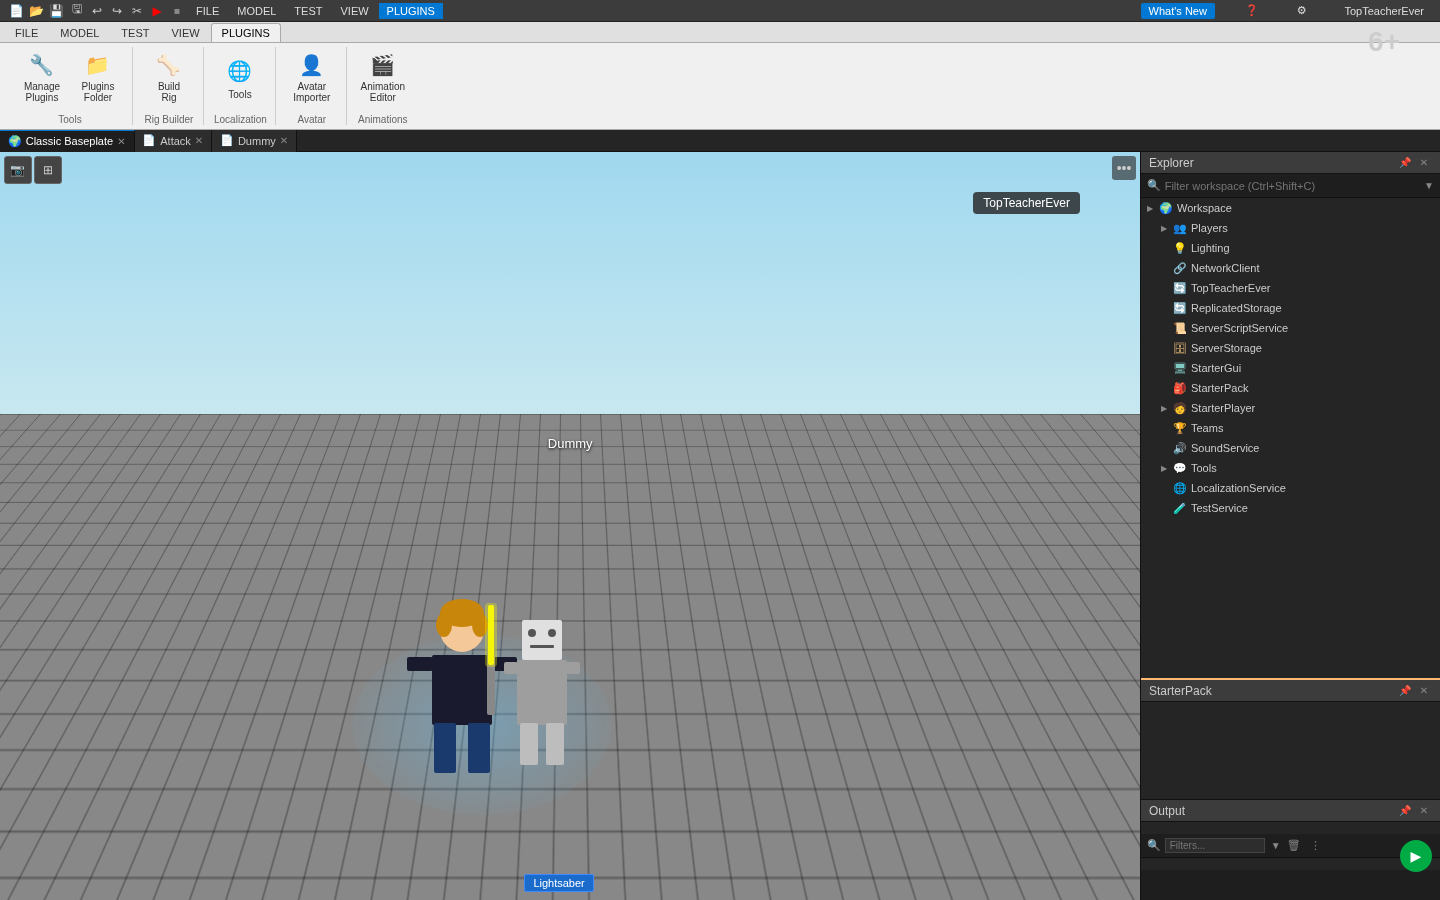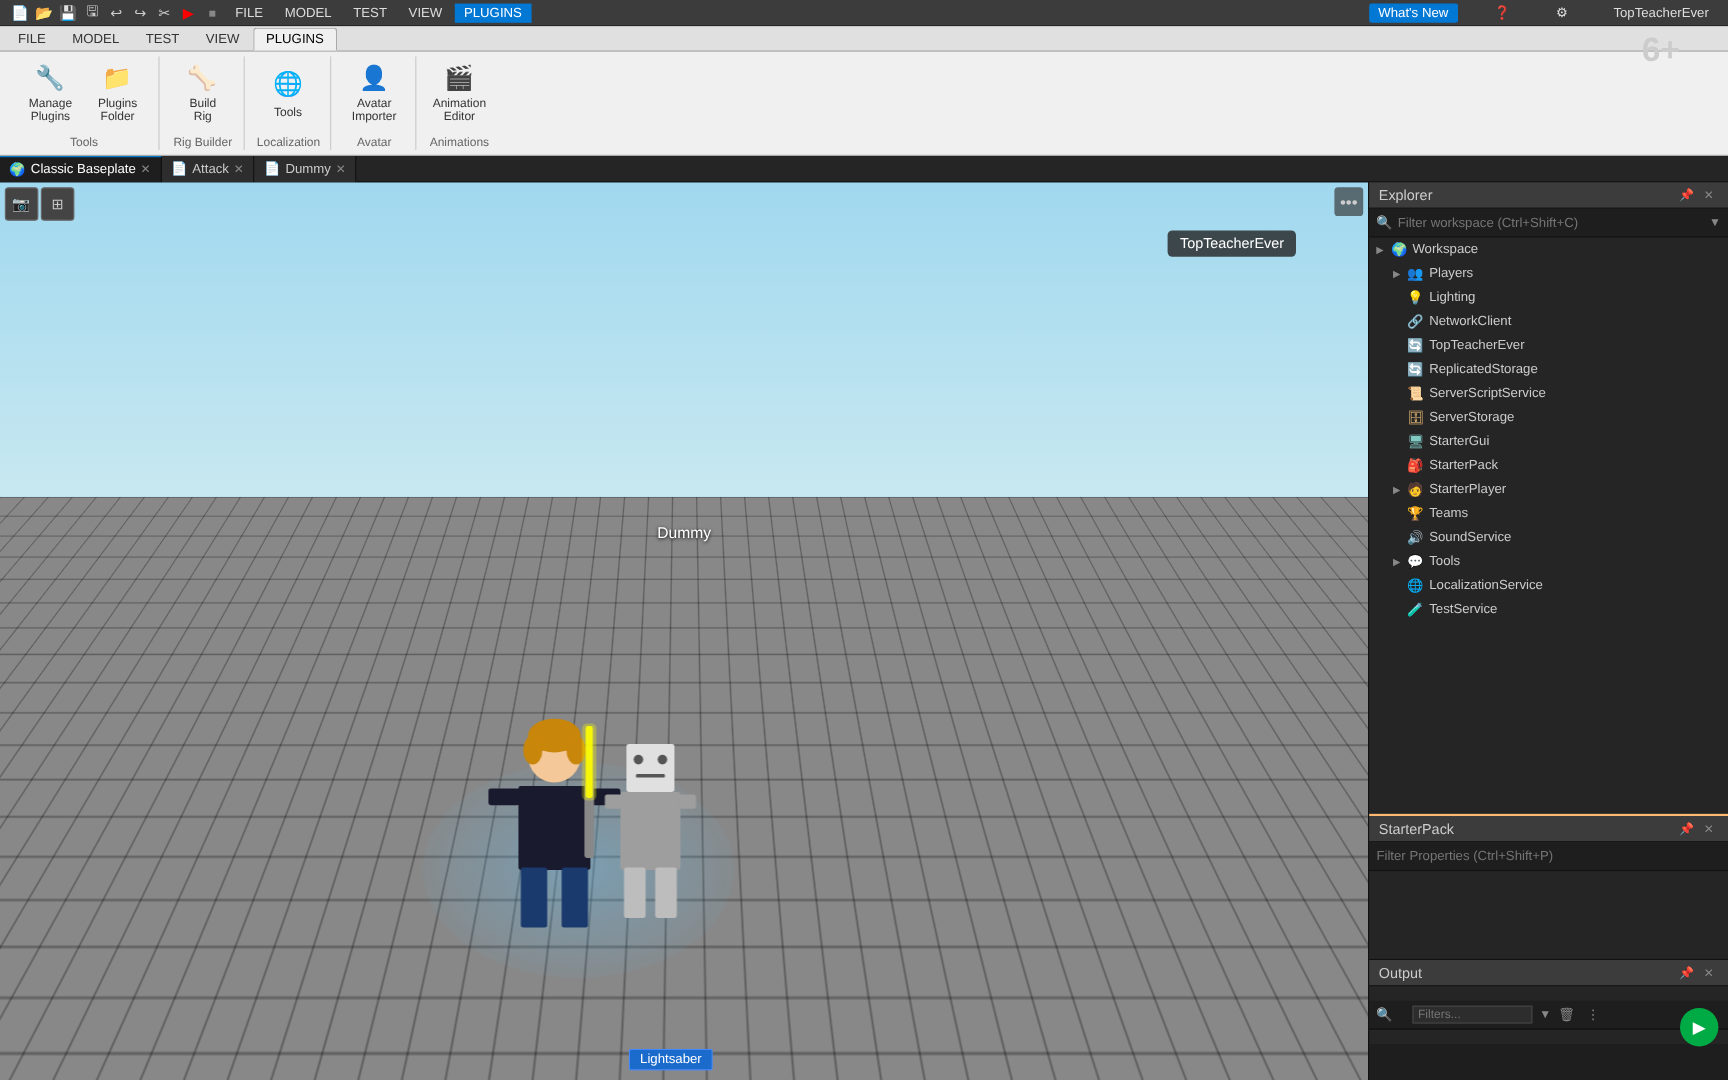--- a/index.html
+++ b/index.html
@@ -455,21 +455,20 @@
       gap: 4px;
     }
     #output-toolbar input {
       background: #2d2d2d;
       border: 1px solid #444;
       outline: none;
       color: #aaa;
       font-size: 10px;
       padding: 1px 4px;
       width: 100px;
-      margin-left: 12px;
     }
     .output-btn {
       width: 18px;
       height: 18px;
       background: transparent;
       border: none;
       color: #888;
       cursor: pointer;
       font-size: 11px;
       display: flex;
@@ -839,23 +838,20 @@
     </div>
 
     <div id="properties">
       <div id="properties-header">
         <span>StarterPack</span>
         <div class="panel-icons">
           <span class="panel-icon-btn">📌</span>
           <span class="panel-icon-btn">✕</span>
         </div>
       </div>
-      <div id="properties-search">
-        <input type="text" style="width: 100%; background: transparent; border: none; outline: none; color: rgb(170, 170, 170); font-size: 11px;" placeholder="Filter Properties (Ctrl+Shift+P)">
-      </div>
       <div id="properties-content"></div>
     </div>
 
     <div id="output">
       <div id="output-header">
         <span>Output</span>
         <div class="panel-icons">
           <span class="panel-icon-btn">📌</span>
           <span class="panel-icon-btn">✕</span>
         </div>

